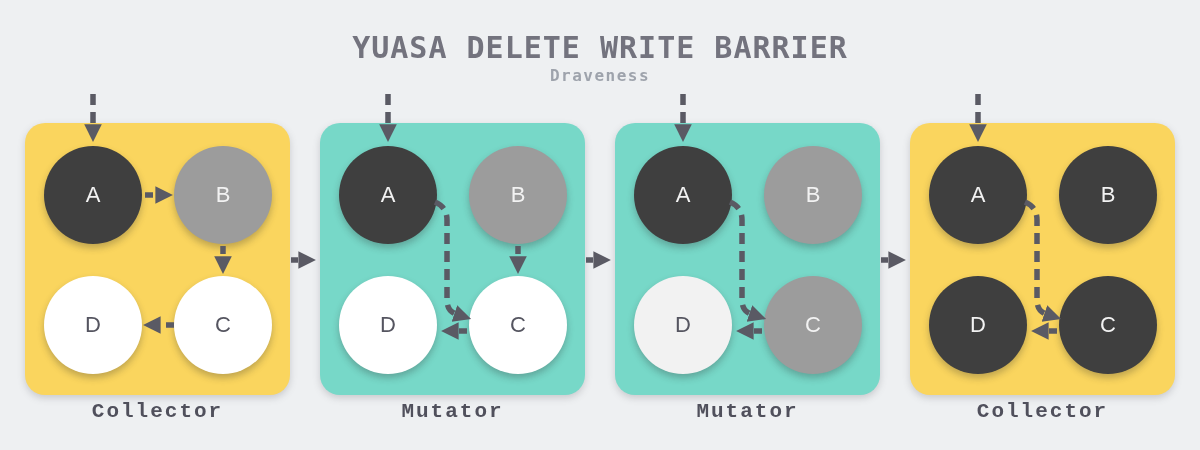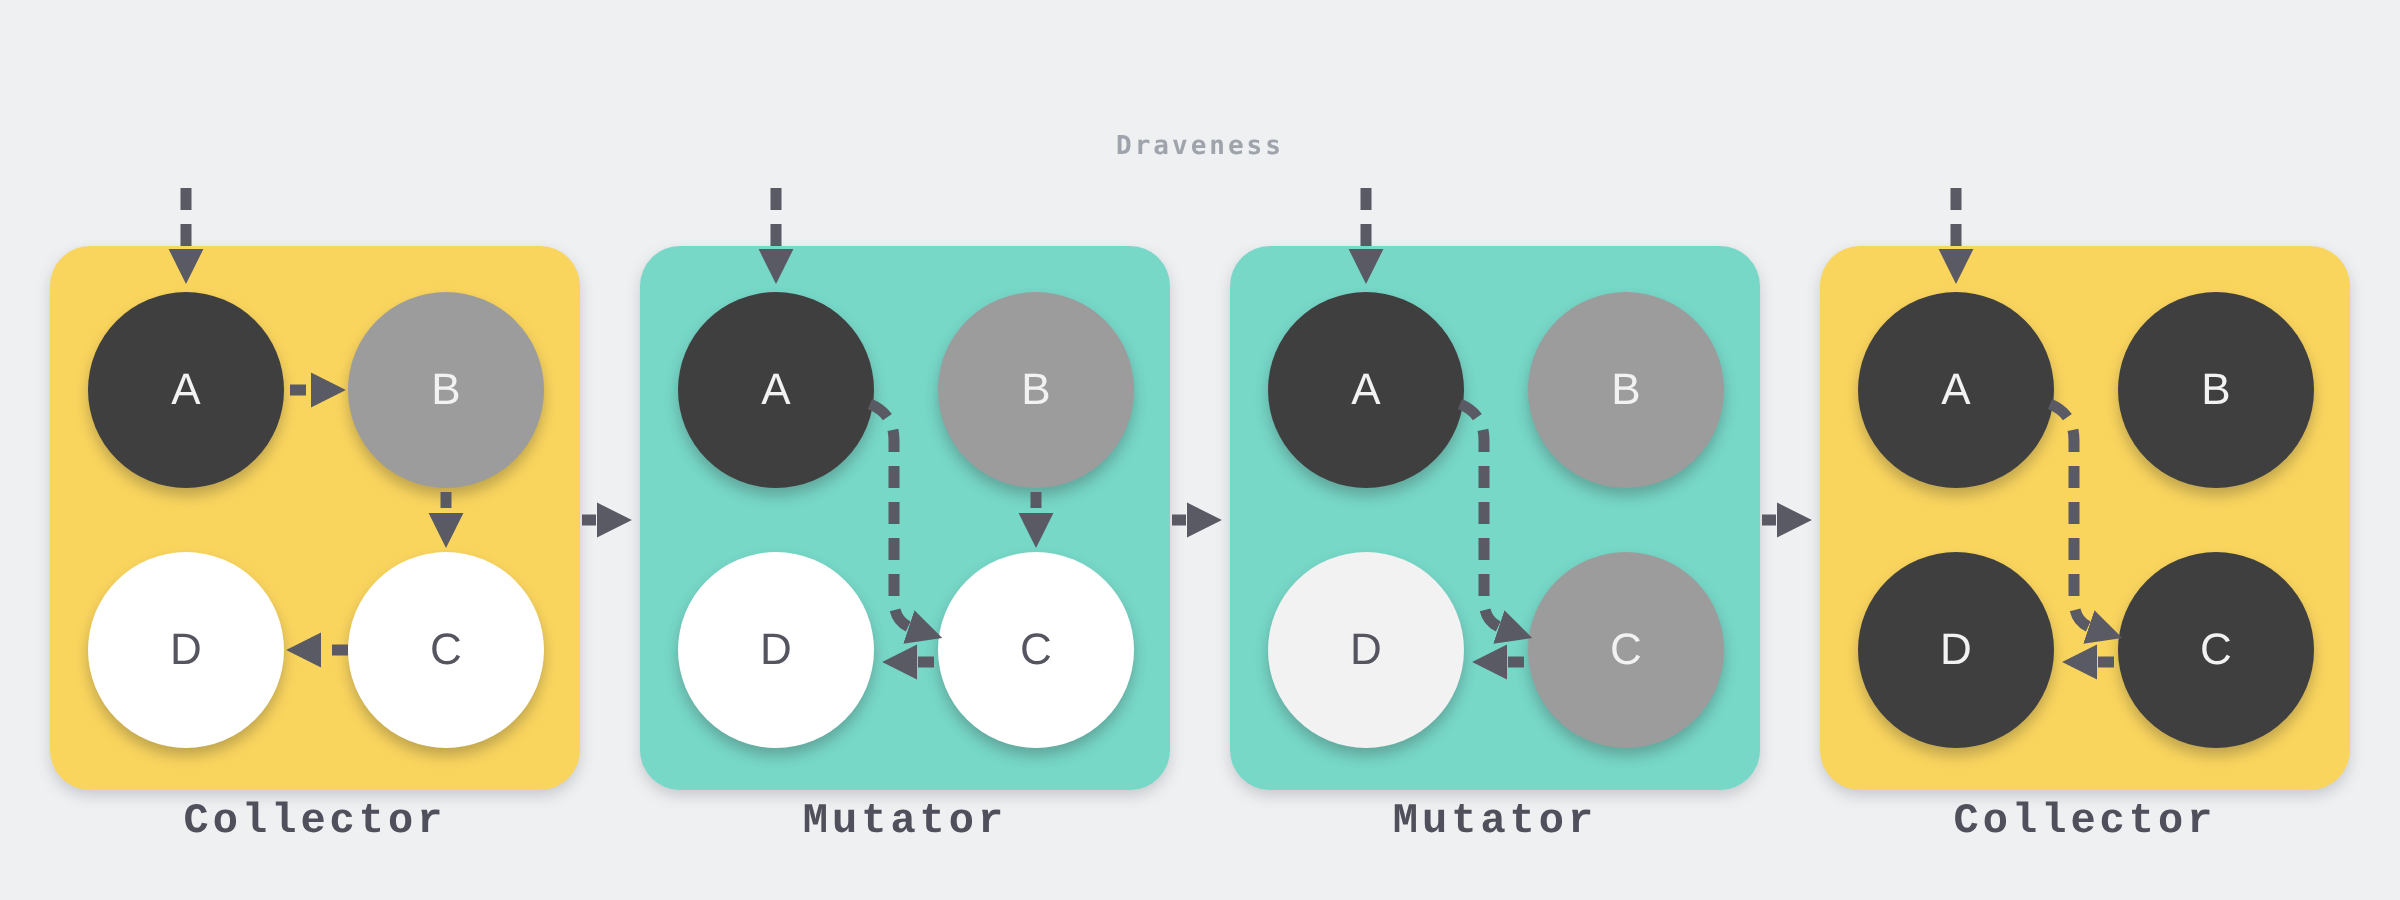--- a/index.html
+++ b/index.html
@@ -13,21 +13,21 @@
   .title{
     position:absolute;top:30px;left:0;width:1200px;
     text-align:center;
     font-size:30px;font-weight:bold;
     letter-spacing:1px;
     color:#73737e;
   }
   .subtitle{
     position:absolute;top:66px;left:0;width:1200px;
     text-align:center;
-    font-size:13px;font-weight:bold;
+    font-size:16px;font-weight:bold;
     letter-spacing:1.5px;
     color:#9ea3ac;
   }
   .panel{
     position:absolute;top:123px;
     width:265px;height:272px;
     border-radius:20px;
     box-shadow:0 3px 7px rgba(90,90,100,0.25);
   }
   .panel-label{
@@ -63,20 +63,21 @@
   }
   .dash-long{stroke-dasharray:11 7;}
   .dash-short{stroke-dasharray:8 6;}
   .dash-conn{stroke-dasharray:7 5;}
 </style>
 </head>
 <body>
 
 <div class="canvas">
 
+  <div class="title">YUASA DELETE WRITE BARRIER</div>
   <div class="subtitle">Draveness</div>
 
   <div class="panel" style="left: 25px; background: rgb(250, 213, 94);">
     <div class="node node-a" style="background: rgb(63, 63, 63); color: rgb(242, 242, 242);">
         <span>A</span>
       </div>
     <div class="node node-b" style="background: rgb(156, 156, 156); color: rgb(242, 242, 242);">
         <span>B</span>
       </div>
     <div class="node node-c" style="background: rgb(255, 255, 255); color: rgb(85, 85, 96);">

